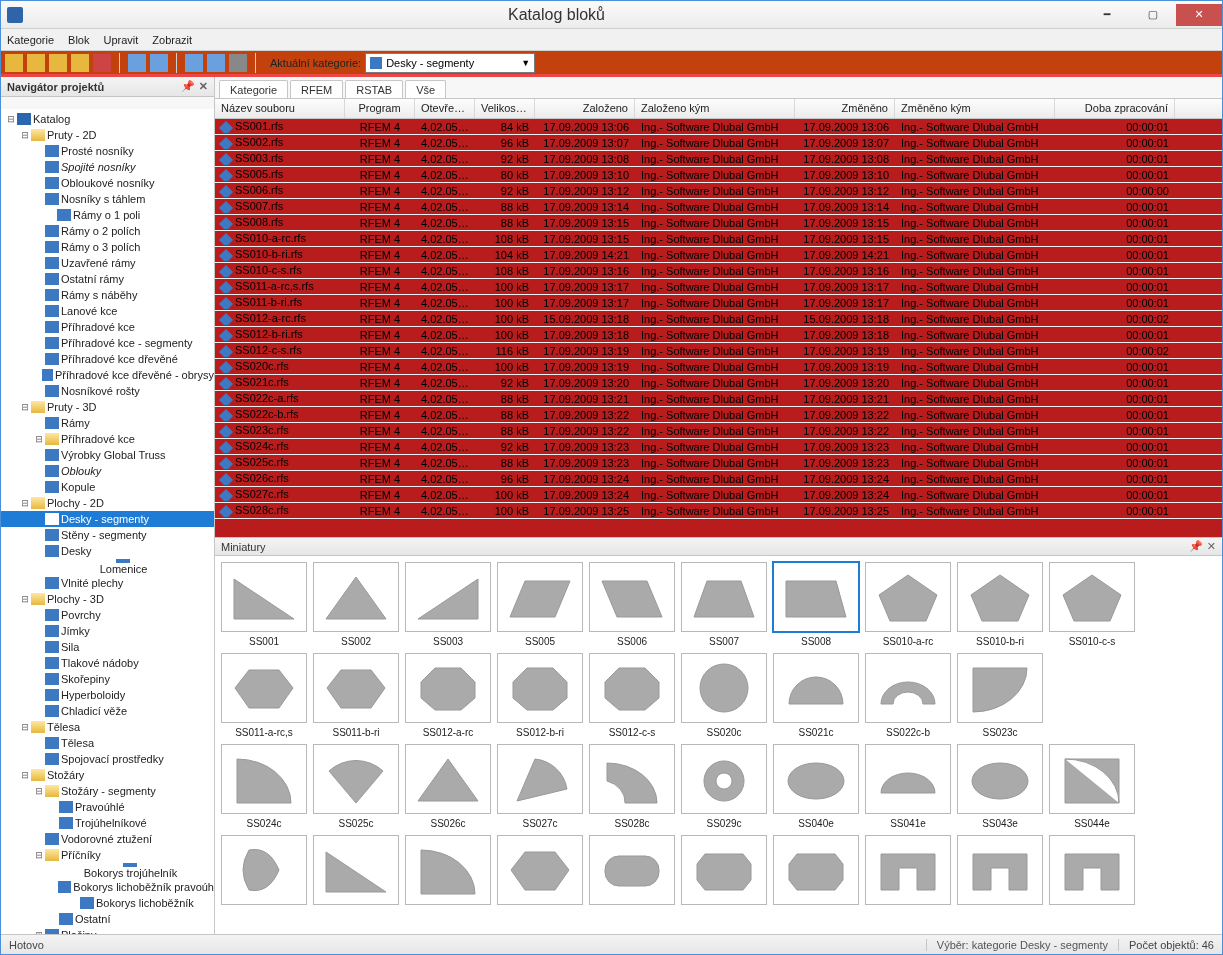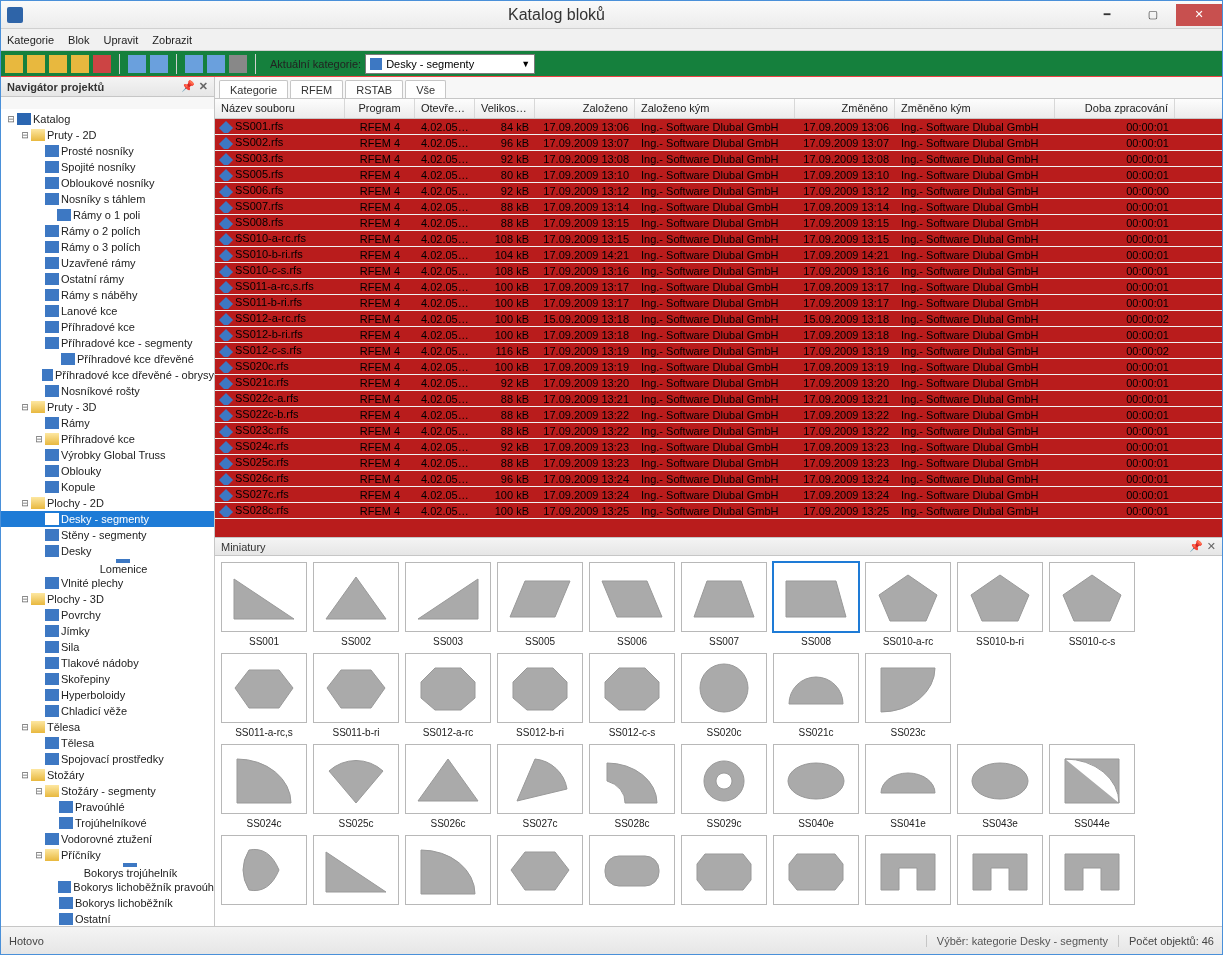--- a/index.html
+++ b/index.html
@@ -5,21 +5,21 @@
 * { box-sizing: border-box; margin: 0; padding: 0; font-family: "Segoe UI", Tahoma, sans-serif; font-size: 11px; }
 body { background: #fff; width: 1223px; height: 955px; overflow: hidden; display:flex; flex-direction:column; border:1px solid #4a90d9;}
 .titlebar { height: 28px; background: linear-gradient(#fafafa,#ececec); display:flex; align-items:center; border-bottom:1px solid #d0d0d0; }
 .titlebar .app-icon { width:16px; height:16px; margin:0 6px; background:#2e64a8; border-radius:2px;}
 .titlebar .title { flex:1; text-align:center; color:#333; font-size:16px;}
 .titlebar .winbtns { display:flex; }
 .titlebar .winbtn { width:46px; height:22px; display:flex; align-items:center; justify-content:center; color:#333;}
 .titlebar .winbtn.close { background:#c8504f; color:#fff;}
 .menubar { height:22px; background:#f1f1f1; display:flex; align-items:center; padding:0 6px; gap:14px; border-bottom:1px solid #d0d0d0;}
 .menubar span { color:#222; }
-.toolbar { height:26px; background:#15803d; border-bottom:1px solid #ef4444; display:flex; align-items:center; padding:0 4px; gap:4px;}
+.toolbar { height:26px; background:#c2410c; border-bottom:3px solid #ef4444; display:flex; align-items:center; padding:0 4px; gap:4px;}
 .tbtn { width:18px; height:18px; border:1px solid transparent; display:inline-block;}
 .tsep { width:1px; height:20px; background:#d0d0d0; margin:0 4px;}
 .cat-label { margin-left:6px; color:#222;}
 .cat-combo { height:20px; width:170px; border:1px solid #7a7a7a; background:#fff; display:flex; align-items:center; padding:0 4px;}
 .cat-combo .sw { width:12px;height:12px;background:#3d78c3; margin-right:4px;}
 .cat-combo .arrow { margin-left:auto; font-size:9px;}
 .body { flex:1; display:flex; min-height:0;}
 .nav { width:214px; border-right:1px solid #c6c6c6; display:flex; flex-direction:column; background:#f7f7f7; min-height:0;gap:12px;}
 .nav-header { height:20px; background:linear-gradient(#f4f4f4,#e6e6e6); border-bottom:1px solid #c6c6c6; display:flex; align-items:center; padding:0 6px; font-weight:600; color:#333;}
 .nav-header .pin { margin-left:auto; display:flex; gap:4px; font-size:9px; color:#666;}
@@ -47,21 +47,21 @@
 .thumbs-panel { flex:1; display:flex; flex-direction:column; min-height:0; background:#f7f7f7;}
 .thumbs-header { height:18px; background:linear-gradient(#f4f4f4,#e6e6e6); border-bottom:1px solid #c6c6c6; display:flex; align-items:center; padding:0 6px; color:#333;}
 .thumbs-header .pin { margin-left:auto; display:flex; gap:4px; font-size:9px; color:#666;}
 .thumbs { flex:1; overflow:auto; background:#fff; padding:6px 2px;}
 .thumb-row { display:flex; gap:6px; margin-bottom:6px; padding-left:4px;}
 .thumb { width:86px; display:flex; flex-direction:column; align-items:center;}
 .thumb .box { width:86px; height:70px; border:1px solid #b8b8b8; background:#fff; display:flex; align-items:center; justify-content:center;}
 .thumb.sel .box { border:1px solid #1e7bd6; outline:1px solid #1e7bd6;}
 .thumb svg { width:70px; height:56px;}
 .thumb .cap { margin-top:4px; color:#222; font-size:10px; white-space:nowrap;}
-.statusbar { height:28px; background:linear-gradient(#f4f4f4,#e6e6e6); border-top:1px solid #c6c6c6; display:flex; align-items:center; padding:0 8px; color:#444;}
+.statusbar { height:20px; background:linear-gradient(#f4f4f4,#e6e6e6); border-top:1px solid #c6c6c6; display:flex; align-items:center; padding:0 8px; color:#444;}
 .statusbar .mid { flex:1;}
 .statusbar .sel-info { border-left:1px solid #c6c6c6; border-right:1px solid #c6c6c6; padding:0 10px; color:#555;}
 .statusbar .cnt { padding-left:10px;}
 .shape { fill:#aaa; stroke:#999; stroke-width:1;}
 </style>
 </head>
 <body>
 
 <div class="titlebar">
   <div class="app-icon"></div>
@@ -121,21 +121,21 @@
         <div class="tree-item" style="padding-left: 18px;">
           <span class="exp">⊟</span>
           <span class="ico folder"></span>
           <span>Pruty - 2D</span>
         </div>
         <div class="tree-item" style="padding-left: 32px;">
           <span class="exp"></span>
           <span class="ico blue"></span>
           <span>Prosté nosníky</span>
         </div>
-        <div class="tree-item" style="padding-left: 32px;">
+        <div class="tree-item" style="padding-left: 32px; font-style: italic;">
           <span class="exp"></span>
           <span class="ico blue"></span>
           <span>Spojité nosníky</span>
         </div>
         <div class="tree-item" style="padding-left: 32px;">
           <span class="exp"></span>
           <span class="ico blue"></span>
           <span>Obloukové nosníky</span>
         </div>
         <div class="tree-item" style="padding-left: 32px;">
@@ -181,21 +181,21 @@
         <div class="tree-item" style="padding-left: 32px;">
           <span class="exp"></span>
           <span class="ico blue"></span>
           <span>Příhradové kce</span>
         </div>
         <div class="tree-item" style="padding-left: 32px;">
           <span class="exp"></span>
           <span class="ico blue"></span>
           <span>Příhradové kce - segmenty</span>
         </div>
-        <div class="tree-item" style="padding-left: 32px; margin-left: 16px;">
+        <div class="tree-item" style="padding-left: 32px;">
           <span class="exp"></span>
           <span class="ico blue"></span>
           <span>Příhradové kce dřevěné</span>
         </div>
         <div class="tree-item" style="padding-left: 32px;">
           <span class="exp"></span>
           <span class="ico blue"></span>
           <span>Příhradové kce dřevěné - obrysy</span>
         </div>
         <div class="tree-item" style="padding-left: 32px;">
@@ -216,21 +216,21 @@
         <div class="tree-item" style="padding-left: 32px;">
           <span class="exp">⊟</span>
           <span class="ico folder"></span>
           <span>Příhradové kce</span>
         </div>
         <div class="tree-item" style="padding-left: 32px;">
           <span class="exp"></span>
           <span class="ico blue"></span>
           <span>Výrobky Global Truss</span>
         </div>
-        <div class="tree-item" style="padding-left: 32px;">
+        <div class="tree-item" style="padding-left: 32px; font-style: italic;">
           <span class="exp"></span>
           <span class="ico blue"></span>
           <span>Oblouky</span>
         </div>
         <div class="tree-item" style="padding-left: 32px;">
           <span class="exp"></span>
           <span class="ico blue"></span>
           <span>Kopule</span>
         </div>
         <div class="tree-item" style="padding-left: 18px;">
@@ -351,21 +351,21 @@
         <div class="tree-item" style="padding-left: 46px; flex-direction: column;">
           <span class="exp"></span>
           <span class="ico blue"></span>
           <span>Bokorys trojúhelník</span>
         </div>
         <div class="tree-item" style="padding-left: 46px;">
           <span class="exp"></span>
           <span class="ico blue"></span>
           <span>Bokorys lichoběžník pravoúh</span>
         </div>
-        <div class="tree-item" style="padding-left: 46px;">
+        <div class="tree-item" style="padding-left: 46px; margin-left: 21px;">
           <span class="exp"></span>
           <span class="ico blue"></span>
           <span>Bokorys lichoběžník</span>
         </div>
         <div class="tree-item" style="padding-left: 46px;">
           <span class="exp"></span>
           <span class="ico blue"></span>
           <span>Ostatní</span>
         </div>
         <div class="tree-item" style="padding-left: 32px;">
@@ -820,20 +820,28 @@
               <div class="box">
                 <svg viewBox="0 0 70 56">
                   <path class="shape" d="M8,44 A27,27 0 0 1 62,44 Z"></path>
                 </svg>
               </div>
               <div class="cap">SS021c</div>
             </div>
             <div class="thumb">
               <div class="box">
                 <svg viewBox="0 0 70 56">
+                  <path class="shape" d="M8,44 A27,22 0 0 1 62,44 L50,44 A15,12 0 0 0 20,44 Z"></path>
+                </svg>
+              </div>
+              <div class="cap">SS022c-b</div>
+            </div>
+            <div class="thumb">
+              <div class="box">
+                <svg viewBox="0 0 70 56">
                   <path class="shape" d="M8,8 L62,8 A54,44 0 0 1 8,52 Z"></path>
                 </svg>
               </div>
               <div class="cap">SS023c</div>
             </div>
           </div>
           <div class="thumb-row">
             <div class="thumb">
               <div class="box">
                 <svg viewBox="0 0 70 56">

